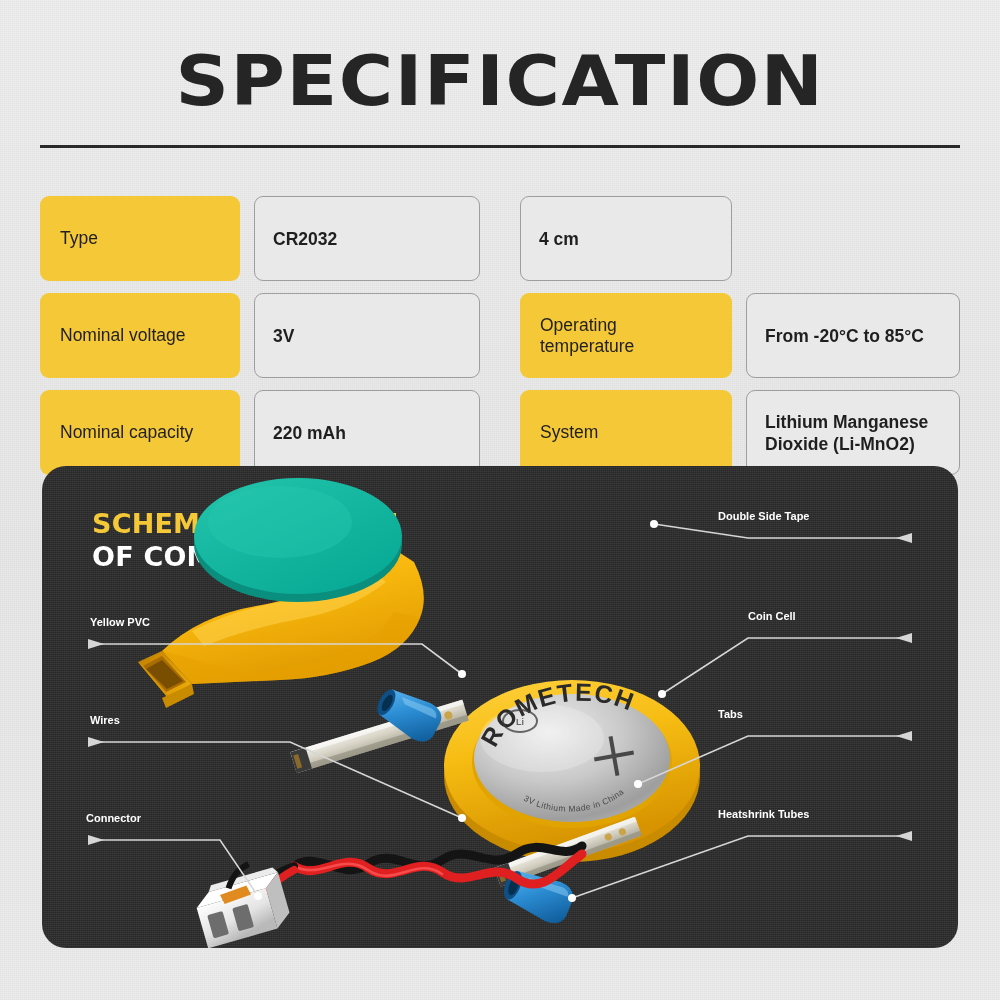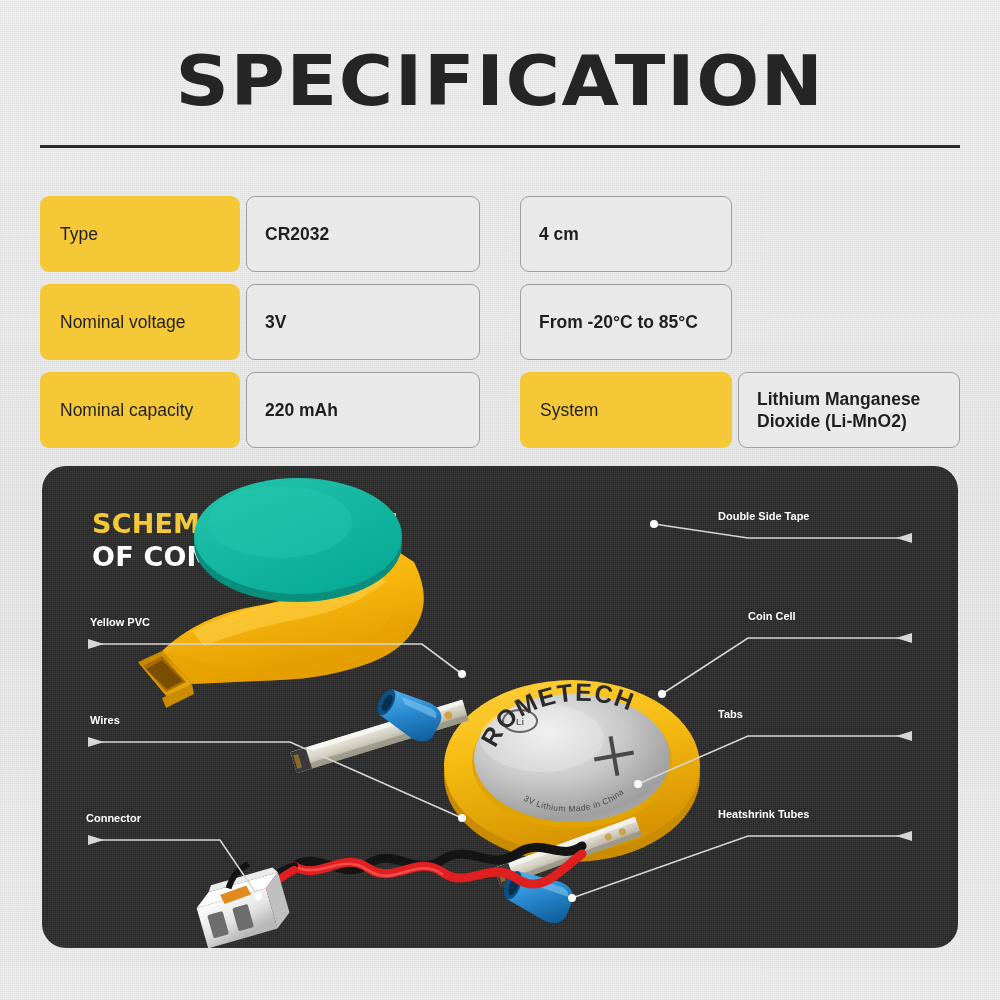--- a/index.html
+++ b/index.html
@@ -54,22 +54,22 @@
     top: 196px;
     width: 920px;
     display: grid;
     grid-template-columns: 440px 40px 440px;
     row-gap: 12px;
   }
   .spec-col { display: flex; flex-direction: column; row-gap: 12px; }
   .spec-row {
     display: grid;
     grid-template-columns: 200px 1fr;
-    column-gap: 6px;
-    height: 76px;
+    column-gap: 14px;
+    height: 85px;
   }
   .spec-label {
     background: #F5C838;
     border-radius: 9px;
     display: flex;
     align-items: center;
     padding: 0 20px;
     font-size: 17.5px;
     line-height: 21px;
     color: #1f1f1f;
@@ -153,20 +153,21 @@
       </div>
     </div>
 
     <div></div>
 
     <div class="spec-col right">
       <div class="spec-row">
         <div class="spec-value">4 cm</div>
       </div>
       <div class="spec-row">
+        <div class="spec-label">Operating temperature</div>
         <div class="spec-value">From -20°C to 85°C</div>
       </div>
       <div class="spec-row">
         <div class="spec-label">System</div>
         <div class="spec-value">Lithium Manganese Dioxide (Li-MnO2)</div>
       </div>
     </div>
 
   </div>
 

